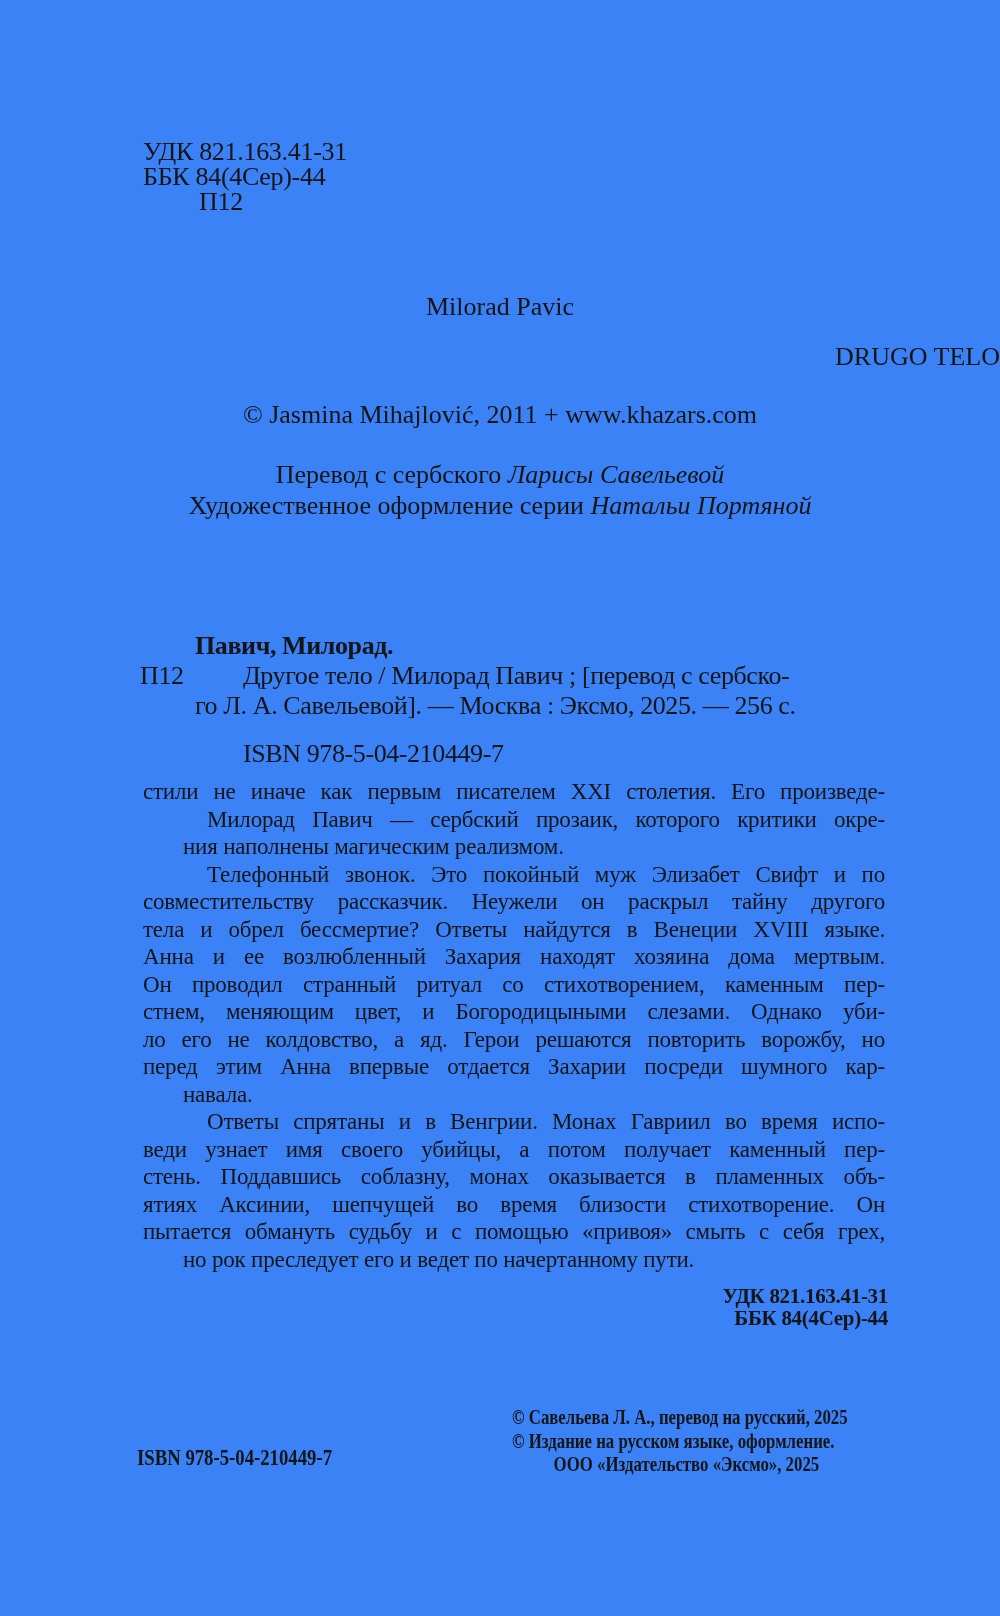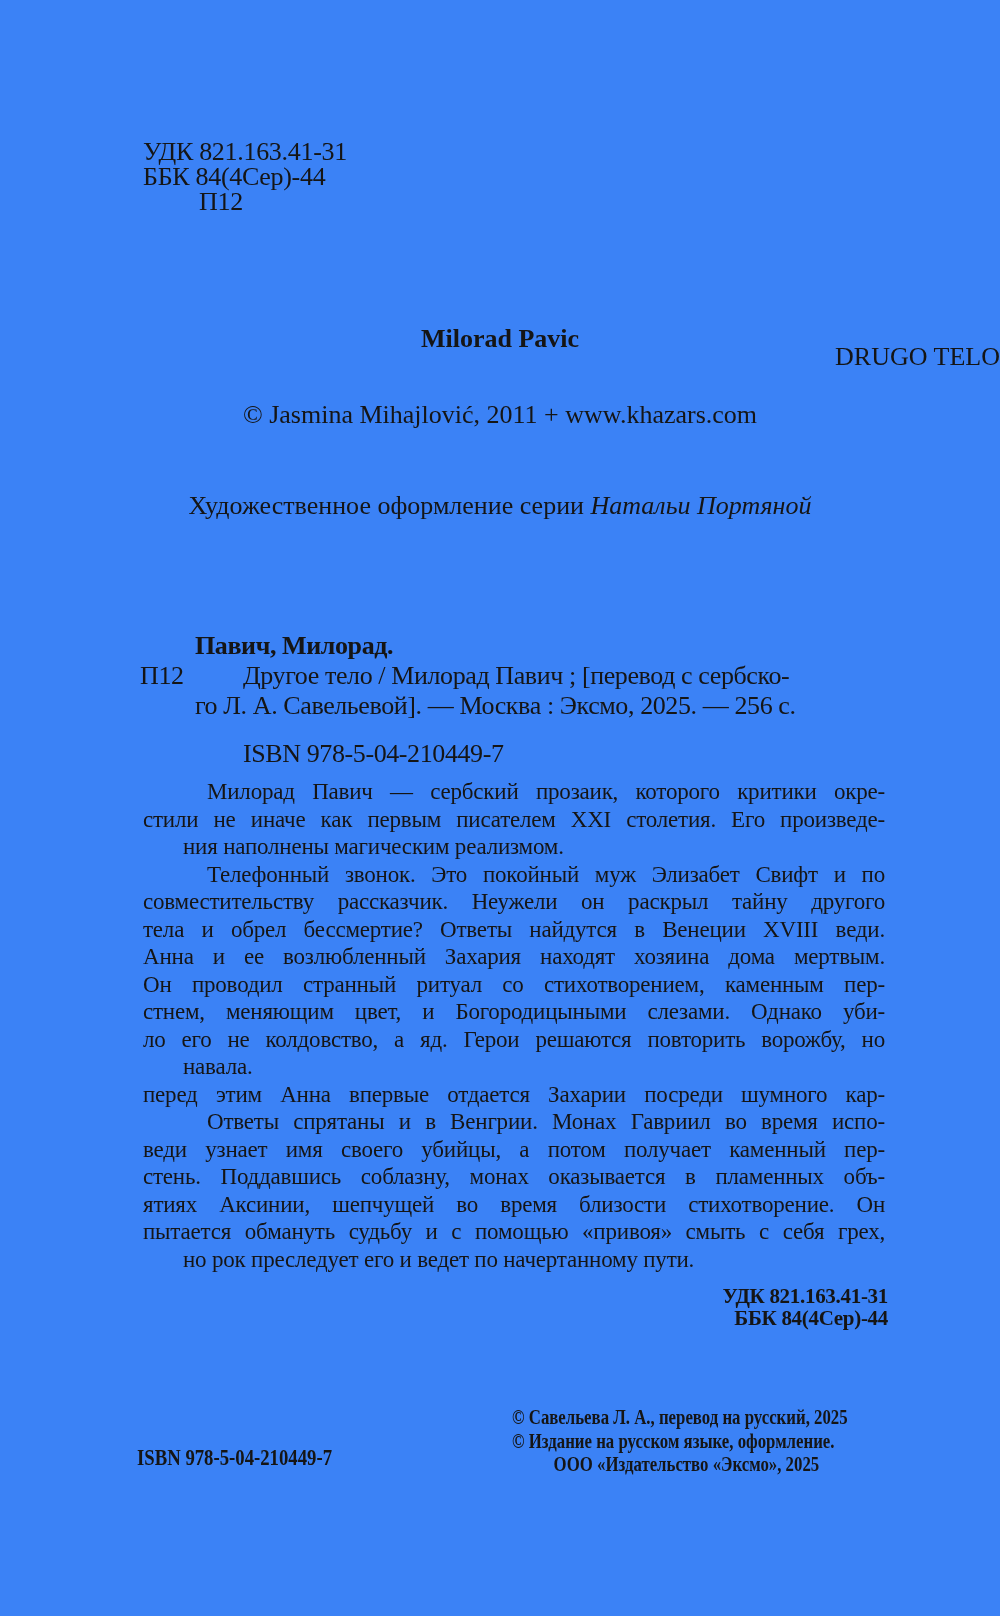--- a/index.html
+++ b/index.html
@@ -36,21 +36,21 @@
   
   .center-line {
     position: absolute;
     left: 0;
     width: 1000px;
     text-align: center;
     font-size: 26px;
     line-height: 30px;
     white-space: nowrap;
   }
-  .pos-author   { top: 324px; font-weight: bold; }
+  .pos-author   { top: 292px; }
   .pos-title    { top: 342px; text-align: right; }
   .pos-copy     { top: 400px; }
   .pos-transl   { top: 460px; }
   .pos-design   { top: 491px; }
   .it { font-style: italic; }
 
   
   .bib {
     position: absolute;
     left: 143px;
@@ -135,49 +135,50 @@
   <div class="top-codes">
     <div>УДК 821.163.41-31</div>
     <div>ББК 84(4Сер)-44</div>
     <div class="sign">П12</div>
   </div>
 
   <div class="center-line pos-author">Milorad Pavic</div>
   <div class="center-line pos-title">DRUGO TELO</div>
   <div class="center-line pos-copy">© Jasmina Mihajlović, 2011 + www.khazars.com</div>
 
+  <div class="center-line pos-transl"><span>Перевод с сербского </span><span class="it">Ларисы Савельевой</span></div>
 
   <div class="center-line pos-design"><span>Художественное оформление серии </span><span class="it">Натальи Портяной</span></div>
 
   <div class="bib">
     <div class="bib-sign">П12</div>
     <div class="bib-body">
       <div class="bib-heading">Павич, Милорад.</div>
       <div class="bib-line-first">Другое тело / Милорад Павич ; [перевод с сербско-</div>
       <div>го Л. А. Савельевой]. — Москва : Эксмо, 2025. — 256 с.</div>
       <div class="bib-isbn">ISBN 978-5-04-210449-7</div>
     </div>
   </div>
 
   <div class="annotation">
     <div class="para">
+      <div class="ann-line">стили не иначе как первым писателем XXI столетия. Его произведе-</div>
       <div class="ann-line first">Милорад Павич — сербский прозаик, которого критики окре-</div>
-      <div class="ann-line">стили не иначе как первым писателем XXI столетия. Его произведе-</div>
       <div class="ann-line last">ния наполнены магическим реализмом.</div>
     </div>
     <div class="para">
       <div class="ann-line first">Телефонный звонок. Это покойный муж Элизабет Свифт и по</div>
       <div class="ann-line">совместительству рассказчик. Неужели он раскрыл тайну другого</div>
-      <div class="ann-line">тела и обрел бессмертие? Ответы найдутся в Венеции XVIII веди.</div>
+      <div class="ann-line">тела и обрел бессмертие? Ответы найдутся в Венеции XVIII языке.</div>
       <div class="ann-line">Анна и ее возлюбленный Захария находят хозяина дома мертвым.</div>
       <div class="ann-line">Он проводил странный ритуал со стихотворением, каменным пер-</div>
       <div class="ann-line">стнем, меняющим цвет, и Богородицыными слезами. Однако уби-</div>
       <div class="ann-line">ло его не колдовство, а яд. Герои решаются повторить ворожбу, но</div>
+      <div class="ann-line">перед этим Анна впервые отдается Захарии посреди шумного кар-</div>
       <div class="ann-line last">навала.</div>
-      <div class="ann-line">перед этим Анна впервые отдается Захарии посреди шумного кар-</div>
     </div>
     <div class="para">
       <div class="ann-line first">Ответы спрятаны и в Венгрии. Монах Гавриил во время испо-</div>
       <div class="ann-line">веди узнает имя своего убийцы, а потом получает каменный пер-</div>
       <div class="ann-line">стень. Поддавшись соблазну, монах оказывается в пламенных объ-</div>
       <div class="ann-line">ятиях Аксинии, шепчущей во время близости стихотворение. Он</div>
       <div class="ann-line">пытается обмануть судьбу и с помощью «привоя» смыть с себя грех,</div>
       <div class="ann-line last">но рок преследует его и ведет по начертанному пути.</div>
     </div>
   </div>

